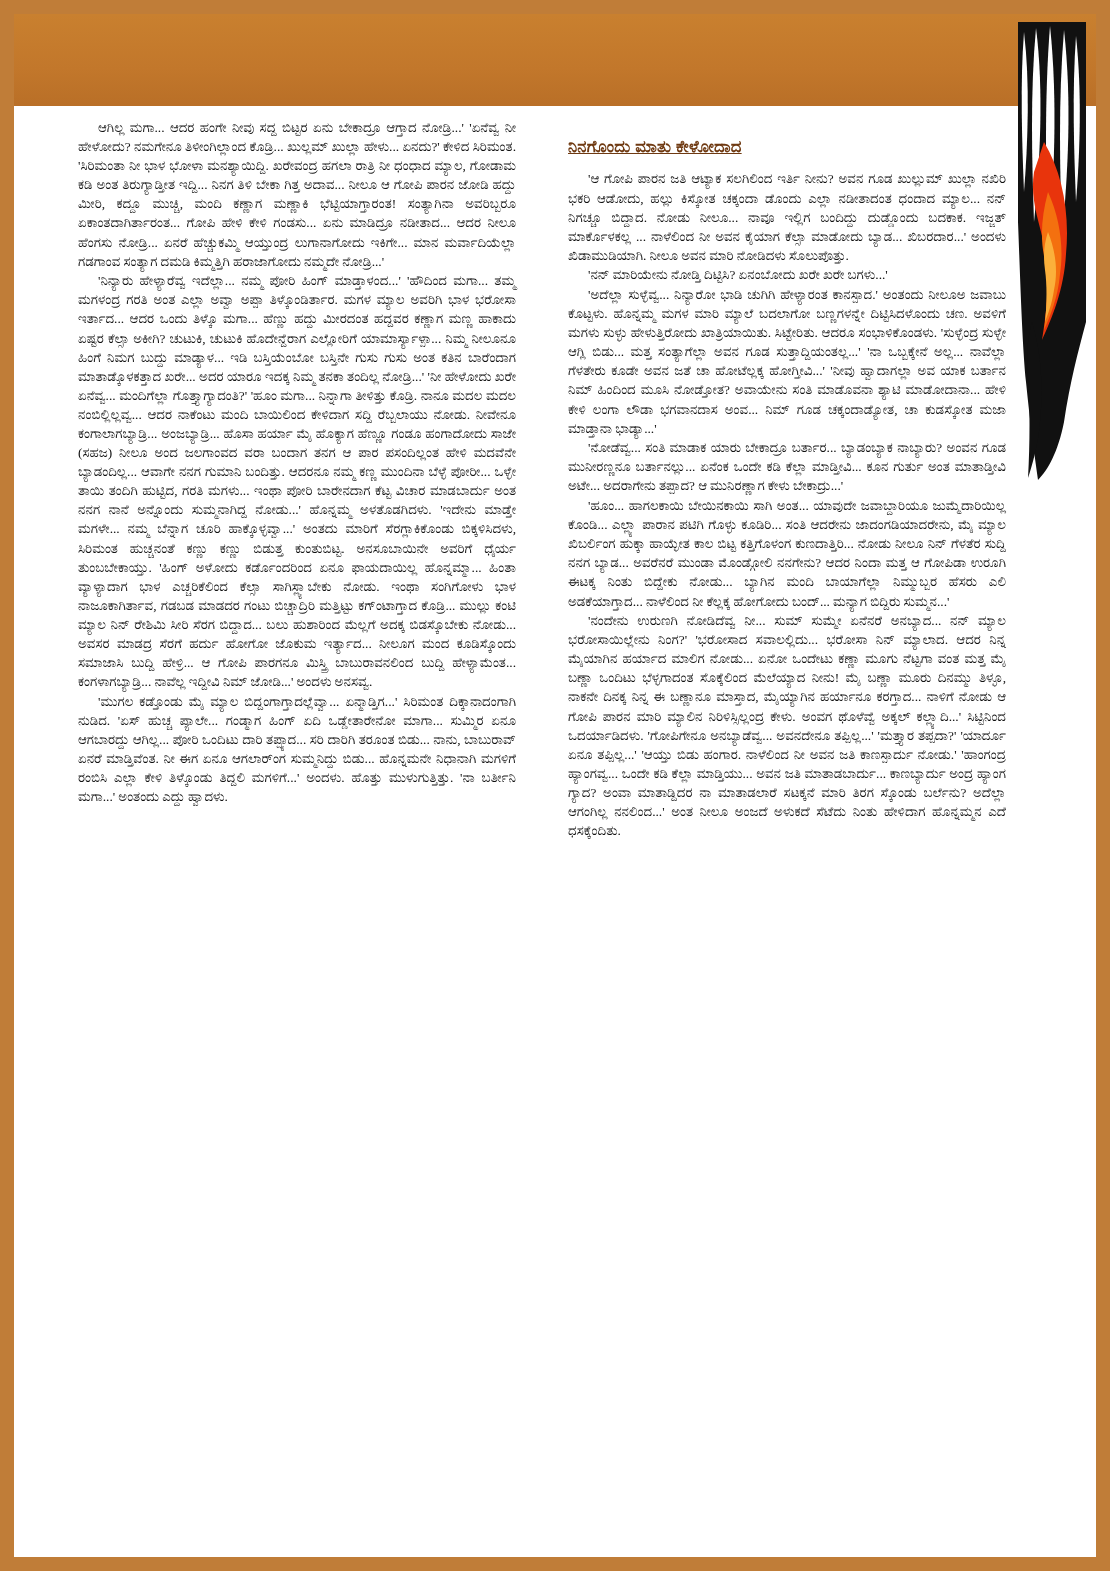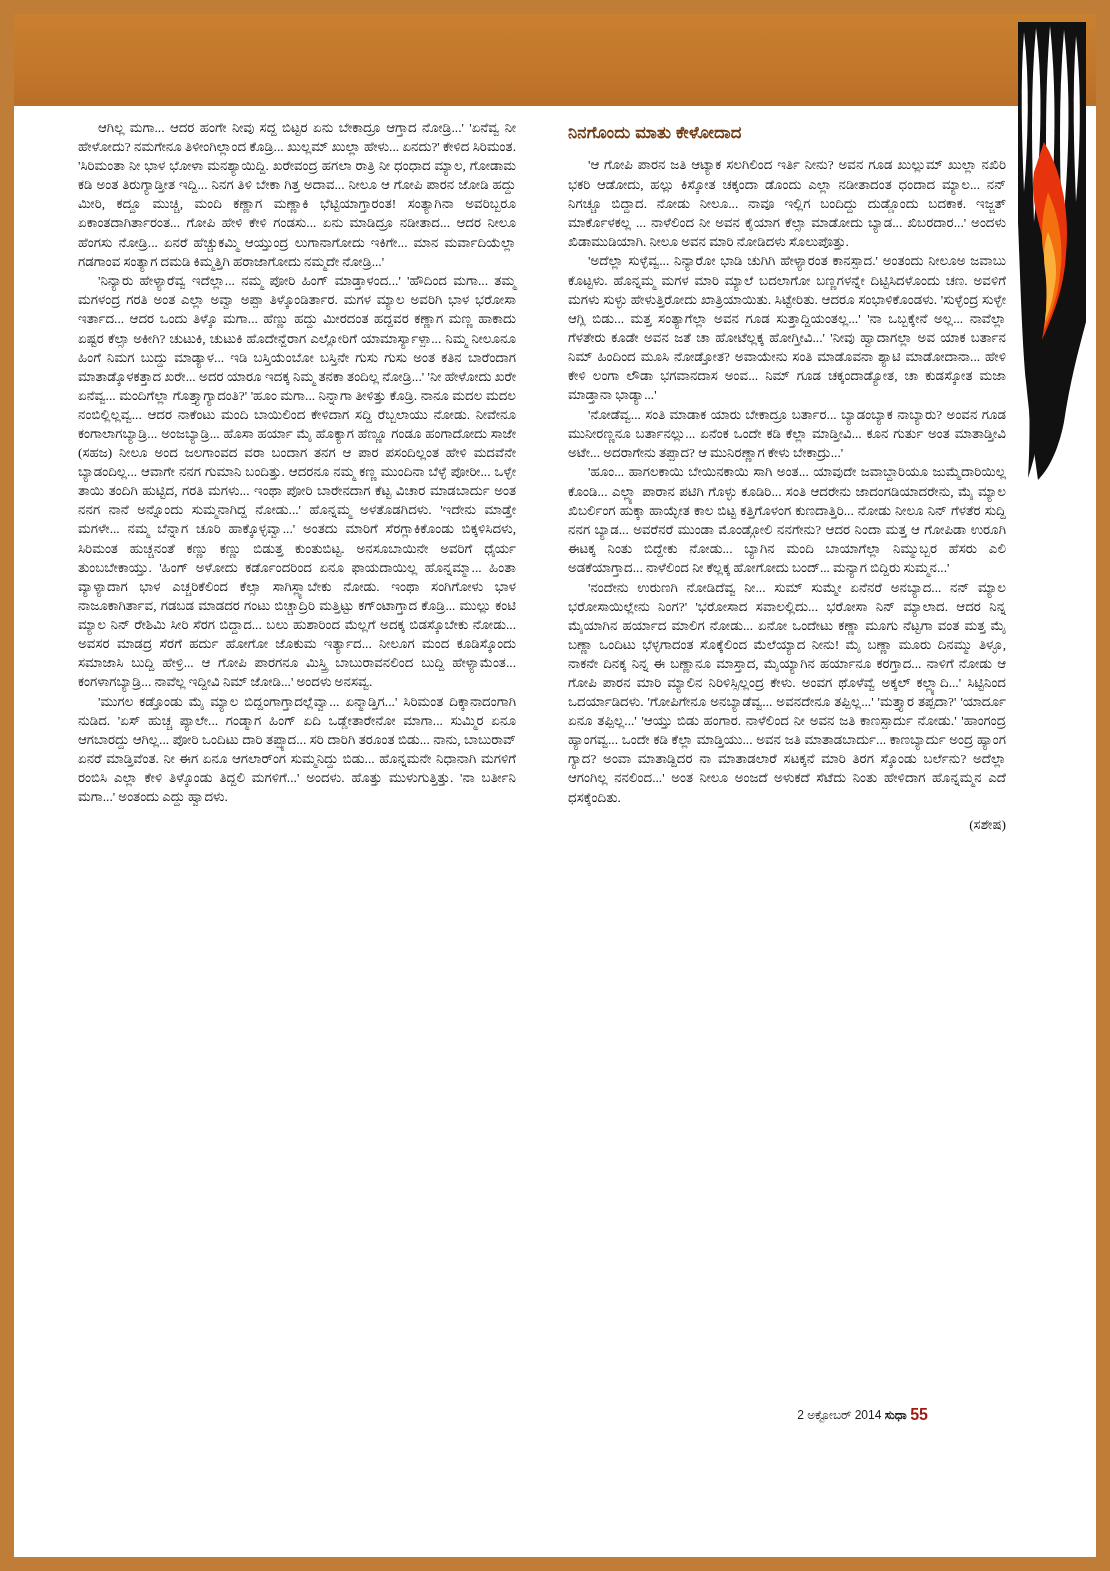--- a/index.html
+++ b/index.html
@@ -104,22 +104,23 @@
   }
   .col-left { left: 0; }
   .col-right { left: 490px; }
 
   .section-title {
     font-family: "Liberation Sans", sans-serif;
     font-size: 16.5px;
     font-weight: bold;
     color: #6f3a12;
     letter-spacing: .2px;
-    margin: 4px 0 12px 0;
+    margin: 18px 0 12px 0;
     line-height: 1.3;
+    text-decoration: underline;
   }
 
   p.body {
     margin: 0 0 0.5px 0;
     font-family: "Liberation Serif", serif;
     font-size: 13.4px;
     line-height: 19.1px;
     color: #111111;
     text-align: justify;
     text-indent: 20px;
@@ -192,30 +193,23 @@
 
     <div class="col col-left">
       <p class="body">ಆಗಿಲ್ಲ ಮಗಾ... ಆದರ ಹಂಗೇ ನೀವು ಸದ್ದ ಬಿಟ್ಟರ ಏನು ಬೇಕಾದ್ರೂ ಆಗ್ತಾದ ನೋಡ್ರಿ...' 'ಏನೆವ್ವ ನೀ ಹೇಳೋದು? ನಮಗೇನೂ ತಿಳೀಂಗಿಲ್ಲಾಂದ ಕೊಡ್ರಿ... ಖುಲ್ಲಮ್ ಖುಲ್ಲಾ ಹೇಳು... ಏನದು?' ಕೇಳಿದ ಸಿರಿಮಂತ. 'ಸಿರಿಮಂತಾ ನೀ ಭಾಳ ಭೋಳಾ ಮನಶ್ಯಾಯಿದ್ದಿ. ಖರೇವಂದ್ರ ಹಗಲಾ ರಾತ್ರಿ ನೀ ಧಂಧಾದ ಮ್ಯಾಲ, ಗೋಡಾಮ ಕಡಿ ಅಂತ ತಿರುಗ್ಯಾಡ್ತೀತ ಇದ್ದಿ... ನಿನಗ ತಿಳಿ ಬೇಕಾ ಗಿತ್ತ ಅದಾವ... ನೀಲೂ ಆ ಗೋಪಿ ಪಾರನ ಜೋಡಿ ಹದ್ದು ಮೀರಿ, ಕದ್ದೂ ಮುಚ್ಚಿ, ಮಂದಿ ಕಣ್ಣಾಗ ಮಣ್ಣಾಕಿ ಭೆಟ್ಟಿಯಾಗ್ತಾರಂತ! ಸಂತ್ಯಾಗಿನಾ ಅವರಿಬ್ಬರೂ ಏಕಾಂತದಾಗಿರ್ತಾರಂತ... ಗೋಪಿ ಹೇಳಿ ಕೇಳಿ ಗಂಡಸು... ಏನು ಮಾಡಿದ್ರೂ ನಡೀತಾದ... ಆದರ ನೀಲೂ ಹೆಂಗಸು ನೋಡ್ರಿ... ಏನರೆ ಹೆಚ್ಚುಕಮ್ಮಿ ಆಯ್ತುಂದ್ರ ಲುಗಾನಾಗೋದು ಇಕಿಗೇ... ಮಾನ ಮರ್ವಾದಿಯೆಲ್ಲಾ ಗಡಗಾಂವ ಸಂತ್ಯಾಗ ದಮಡಿ ಕಿಮ್ಮತ್ತಿಗಿ ಹರಾಜಾಗೋದು ನಮ್ಮದೇ ನೋಡ್ರಿ...'</p>
       <p class="body">'ನಿನ್ಯಾರು ಹೇಳ್ಯಾರೆವ್ವ ಇದೆಲ್ಲಾ... ನಮ್ಮ ಪೋರಿ ಹಿಂಗ್ ಮಾಡ್ತಾಳಂದ...' 'ಹೌದಿಂದ ಮಗಾ... ತಮ್ಮ ಮಗಳಂದ್ರ ಗರತಿ ಅಂತ ಎಲ್ಲಾ ಅವ್ವಾ ಅಪ್ಪಾ ತಿಳ್ಕೊಂಡಿರ್ತಾರ. ಮಗಳ ಮ್ಯಾಲ ಅವರಿಗಿ ಭಾಳ ಭರೋಸಾ ಇರ್ತಾದ... ಆದರ ಒಂದು ತಿಳ್ಕೊ ಮಗಾ... ಹೆಣ್ಣು ಹದ್ದು ಮೀರದಂತ ಹದ್ದವರ ಕಣ್ಣಾಗ ಮಣ್ಣ ಹಾಕಾದು ಏಷ್ಟರ ಕೆಲ್ಸಾ ಅಕೀಗಿ? ಚುಟುಕಿ, ಚುಟುಕಿ ಹೊದೇನ್ದೆರಾಗ ಎಲ್ಲೋರಿಗೆ ಯಾಮಾರ್ಸ್ಯಾಳ್ಪಾ... ನಿಮ್ಮ ನೀಲೂನೂ ಹಿಂಗೆ ನಿಮಗ ಬುದ್ದು ಮಾಡ್ಯಾಳ... ಇಡಿ ಬಸ್ತಿಯೆಂಬೋ ಬಸ್ತಿನೇ ಗುಸು ಗುಸು ಅಂತ ಕತಿನ ಬಾರೆಂದಾಗ ಮಾತಾಡ್ಕೊಳಕತ್ತಾದ ಖರೇ... ಅದರ ಯಾರೂ ಇದಕ್ಕ ನಿಮ್ಮ ತನಕಾ ತಂದಿಲ್ಲ ನೋಡ್ರಿ...' 'ನೀ ಹೇಳೋದು ಖರೇ ಏನೆವ್ವ... ಮಂದಿಗೆಲ್ಲಾ ಗೊತ್ತ್ಯಾಗ್ಯಾದಂತಿ?' 'ಹೂಂ ಮಗಾ... ನಿನ್ನಾಗಾ ತೀಳಿತ್ತು ಕೊಡ್ರಿ. ನಾನೂ ಮದಲ ಮದಲ ನಂಬಿಲ್ಲಿಲ್ಲವ್ವ... ಆದರ ನಾಕೆಂಟು ಮಂದಿ ಬಾಯಿಲಿಂದ ಕೇಳಿದಾಗ ಸದ್ದಿ ರೆಬ್ಬಲಾಯು ನೋಡು. ನೀವೇನೂ ಕಂಗಾಲಾಗಬ್ಯಾಡ್ರಿ... ಅಂಜಬ್ಯಾಡ್ರಿ... ಹೊಸಾ ಹರ್ಯಾ ಮೈ ಹೊಕ್ಯಾಗ ಹೆಣ್ಣೂ ಗಂಡೂ ಹಂಗಾದೋದು ಸಾಜೇ (ಸಹಜ) ನೀಲೂ ಅಂದ ಜಲಗಾಂವದ ವರಾ ಬಂದಾಗ ತನಗ ಆ ಪಾರ ಪಸಂದಿಲ್ಲಂತ ಹೇಳಿ ಮದವೆನೇ ಬ್ಯಾಡಂದಿಲ್ಲ... ಆವಾಗೇ ನನಗ ಗುಮಾನಿ ಬಂದಿತ್ತು. ಆದರನೂ ನಮ್ಮ ಕಣ್ಣ ಮುಂದಿನಾ ಬೆಳ್ಳೆ ಪೋರೀ... ಒಳ್ಳೇ ತಾಯಿ ತಂದಿಗಿ ಹುಟ್ಟಿದ, ಗರತಿ ಮಗಳು... ಇಂಥಾ ಪೋರಿ ಬಾರೇನದಾಗ ಕೆಟ್ಟ ವಿಚಾರ ಮಾಡಬಾರ್ದು ಅಂತ ನನಗ ನಾನೆ ಅನ್ನೊಂದು ಸುಮ್ಮನಾಗಿದ್ದ ನೋಡು...' ಹೊನ್ನಮ್ಮ ಅಳತೊಡಗಿದಳು. 'ಇದೇನು ಮಾಡ್ತೇ ಮಗಳೇ... ನಮ್ಮ ಬೆನ್ನಾಗ ಚೂರಿ ಹಾಕ್ಕೊಳ್ಳವ್ವಾ...' ಅಂತದು ಮಾರಿಗೆ ಸೆರಗ್ಲಾಕಿಕೊಂಡು ಬಿಕ್ಕಳಿಸಿದಳು, ಸಿರಿಮಂತ ಹುಚ್ಚನಂತೆ ಕಣ್ಣು ಕಣ್ಣು ಬಿಡುತ್ತ ಕುಂತುಬಿಟ್ಟ. ಅನಸೂಬಾಯಿನೇ ಅವರಿಗೆ ಧೈರ್ಯ ತುಂಬಬೇಕಾಯ್ತು. 'ಹಿಂಗ್ ಅಳೋದು ಕರ್ಡೊಂದರಿಂದ ಏನೂ ಫಾಯದಾಯಿಲ್ಲ ಹೊನ್ನಮ್ಮಾ... ಹಿಂತಾ ವ್ಯಾಳ್ಯಾದಾಗ ಭಾಳ ಎಚ್ಚರಿಕೆಲಿಂದ ಕೆಲ್ಸಾ ಸಾಗಿಸ್ಲ್ಯಾಬೇಕು ನೋಡು. ಇಂಥಾ ಸಂಗಿಗೋಳು ಭಾಳ ನಾಜೂಕಾಗಿರ್ತಾವ, ಗಡಬಡ ಮಾಡದರ ಗಂಟು ಬಿಚ್ಚಾದ್ರಿರಿ ಮತ್ತಿಟ್ಟು ಕಗ್ಂಟಾಗ್ತಾದ ಕೊಡ್ರಿ... ಮುಲ್ಲು ಕಂಟಿ ಮ್ಯಾಲ ನಿನ್ ರೇಶಿಮಿ ಸೀರಿ ಸೆರಗ ಬಿದ್ದಾದ... ಬಲು ಹುಶಾರಿಂದ ಮೆಲ್ಲಗೆ ಅದಕ್ಕ ಬಿಡಸ್ಕೊಬೇಕು ನೋಡು... ಅವಸರ ಮಾಡದ್ರ ಸೆರಗೆ ಹರ್ದು ಹೋಗೋ ಜೊಕುಮ ಇರ್ತ್ಯಾದ... ನೀಲೂಗ ಮಂದ ಕೂಡಿಸ್ಕೊಂದು ಸಮಾಜಾಸಿ ಬುದ್ದಿ ಹೇಳ್ರಿ... ಆ ಗೋಪಿ ಪಾರಗನೂ ಮಿಸ್ತ್ರಿ ಬಾಬುರಾವನಲಿಂದ ಬುದ್ದಿ ಹೇಳ್ಯಾಮೆಂತ... ಕಂಗಳಾಗಬ್ಯಾಡ್ರಿ... ನಾವೆಲ್ಲ ಇದ್ದೀವಿ ನಿಮ್ ಜೋಡಿ...' ಅಂದಳು ಅನಸವ್ವ.</p>
       <p class="body">'ಮುಗಲ ಕಡ್ತೊಂಡು ಮೈ ಮ್ಯಾಲ ಬಿದ್ದಂಗಾಗ್ತಾದಲ್ಲೆವ್ವಾ... ಏನ್ಮಾಡ್ತಿಗ...' ಸಿರಿಮಂತ ದಿಕ್ಕಾನಾದಂಗಾಗಿ ನುಡಿದ. 'ಏಸ್ ಹುಚ್ಚ ಪ್ಯಾಲೇ... ಗಂಡ್ಮಾಗ ಹಿಂಗ್ ಏದಿ ಒಡ್ಡೇತಾರೇನೋ ಮಾಗಾ... ಸುಮ್ಮಿರ ಏನೂ ಆಗಬಾರದ್ದು ಆಗಿಲ್ಲ... ಪೋರಿ ಒಂದಿಟು ದಾರಿ ತಪ್ಪ್ಯಾದ... ಸರಿ ದಾರಿಗಿ ತರೂಂತ ಬಿಡು... ನಾನು, ಬಾಬುರಾವ್ ಏನರೆ ಮಾಡ್ತಿವೆಂತ. ನೀ ಈಗ ಏನೂ ಆಗಲಾರ್ಂಗ ಸುಮ್ಮನಿದ್ದು ಬಿಡು... ಹೊನ್ನಮನೇ ನಿಧಾನಾಗಿ ಮಗಳಿಗೆ ರಂಬಿಸಿ ಎಲ್ಲಾ ಕೇಳಿ ತಿಳ್ಕೊಂಡು ತಿದ್ದಲಿ ಮಗಳಿಗೆ...' ಅಂದಳು. ಹೊತ್ತು ಮುಳುಗುತ್ತಿತ್ತು. 'ನಾ ಬರ್ತೀನಿ ಮಗಾ...' ಅಂತಂದು ಎದ್ದು ಹ್ವಾದಳು.</p>
     </div>
 
     <div class="col col-right">
       <h2 class="section-title">ನಿನಗೊಂದು ಮಾತು ಕೇಳೋದಾದ</h2>
       <p class="body">'ಆ ಗೋಪಿ ಪಾರನ ಜತಿ ಆಟ್ಯಾಕ ಸಲಗಿಲಿಂದ ಇರ್ತಿ ನೀನು? ಅವನ ಗೂಡ ಖುಲ್ಲುಮ್ ಖುಲ್ಲಾ ನಖಿರಿ ಭಕರಿ ಆಡೋದು, ಹಲ್ಲು ಕಿಸ್ಕೋತ ಚಕ್ಕಂದಾ ಡೊಂದು ಎಲ್ಲಾ ನಡೀತಾದಂತ ಧಂದಾದ ಮ್ಯಾಲ... ನನ್ ನಿಗಚ್ಚೂ ಬಿದ್ದಾದ. ನೋಡು ನೀಲೂ... ನಾವೂ ಇಲ್ಲಿಗ ಬಂದಿದ್ದು ದುಡ್ಡೊಂದು ಬದಕಾಕ. ಇಜ್ಜತ್ ಮಾರ್ಕೊಳಕಲ್ಲ ... ನಾಳೆಲಿಂದ ನೀ ಅವನ ಕೈಯಾಗ ಕೆಲ್ಸಾ ಮಾಡೋದು ಬ್ಯಾಡ... ಖಿಬರದಾರ...' ಅಂದಳು ಖಿಡಾಮುಡಿಯಾಗಿ. ನೀಲೂ ಅವನ ಮಾರಿ ನೋಡಿದಳು ಸೊಲುಪೊತ್ತು.</p>
+      <p class="body">'ನನ್ ಮಾರಿಯೇನು ನೋಡ್ತಿ ದಿಟ್ಟಿಸಿ? ಏನಂಬೋದು ಖರೇ ಖರೇ ಬಗಳು...'</p>
       <p class="body">'ಅದೆಲ್ಲಾ ಸುಳ್ಳೆವ್ವ... ನಿನ್ಯಾರೋ ಭಾಡಿ ಚುಗಿಗಿ ಹೇಳ್ಯಾರಂತ ಕಾನಸ್ಪಾದ.' ಅಂತಂದು ನೀಲೂಅ ಜವಾಬು ಕೊಟ್ಟಳು. ಹೊನ್ನಮ್ಮ ಮಗಳ ಮಾರಿ ಮ್ಯಾಲೆ ಬದಲಾಗೋ ಬಣ್ಣಗಳನ್ನೇ ದಿಟ್ಟಿಸಿದಳೊಂದು ಚಣ. ಅವಳಿಗೆ ಮಗಳು ಸುಳ್ಳು ಹೇಳುತ್ತಿರೋದು ಖಾತ್ರಿಯಾಯಿತು. ಸಿಟ್ಟೇರಿತು. ಆದರೂ ಸಂಭಾಳಿಕೊಂಡಳು. 'ಸುಳ್ಳೆಂದ್ರ ಸುಳ್ಳೇ ಆಗ್ಲಿ ಬಿಡು... ಮತ್ತ ಸಂತ್ಯಾಗೆಲ್ಲಾ ಅವನ ಗೂಡ ಸುತ್ತಾದ್ದಿಯಂತಲ್ಲ...' 'ನಾ ಒಬ್ಬಕ್ಕೇನೆ ಅಲ್ಲ... ನಾವೆಲ್ಲಾ ಗೆಳತೇರು ಕೂಡೇ ಅವನ ಜತೆ ಚಾ ಹೋಟೆಲ್ಲಕ್ಕ ಹೋಗ್ತೀವಿ...' 'ನೀವು ಹ್ವಾದಾಗಲ್ಲಾ ಅವ ಯಾಕ ಬರ್ತಾನ ನಿಮ್ ಹಿಂದಿಂದ ಮೂಸಿ ನೋಡ್ತೋತ? ಅವಾಯೇನು ಸಂತಿ ಮಾಡೊವನಾ ಶ್ಯಾಟಿ ಮಾಡೋದಾನಾ... ಹೇಳಿ ಕೇಳಿ ಲಂಗಾ ಲೌಡಾ ಭಗವಾನದಾಸ ಅಂವ... ನಿಮ್ ಗೂಡ ಚಕ್ಕಂದಾಡ್ಯೋತ, ಚಾ ಕುಡಸ್ಕೋತ ಮಜಾ ಮಾಡ್ತಾನಾ ಭಾಡ್ಯಾ...'</p>
       <p class="body">'ನೋಡೆವ್ವ... ಸಂತಿ ಮಾಡಾಕ ಯಾರು ಬೇಕಾದ್ರೂ ಬರ್ತಾರ... ಬ್ಯಾಡಂಬ್ಯಾಕ ನಾಬ್ಯಾರು? ಅಂವನ ಗೂಡ ಮುನೀರಣ್ಣನೂ ಬರ್ತಾನಲ್ಲು... ಏನೆಂಕ ಒಂದೇ ಕಡಿ ಕೆಲ್ಲಾ ಮಾಡ್ತೀವಿ... ಕೂನ ಗುರ್ತು ಅಂತ ಮಾತಾಡ್ತೀವಿ ಅಟೇ... ಅದರಾಗೇನು ತಪ್ಪಾದ? ಆ ಮುನಿರಣ್ಣಾಗ ಕೇಳು ಬೇಕಾದ್ರು...'</p>
       <p class="body">'ಹೂಂ... ಹಾಗಲಕಾಯಿ ಬೇಯಿನಕಾಯಿ ಸಾಗಿ ಅಂತ... ಯಾವುದೇ ಜವಾಬ್ದಾರಿಯೂ ಜುಮ್ಮೆದಾರಿಯಿಲ್ಲ ಕೊಂಡಿ... ಎಲ್ಲ್ಯಾ ಪಾರಾನ ಪಟಿಗಿ ಗೊಳ್ಳು ಕೂಡಿರಿ... ಸಂತಿ ಆದರೇನು ಜಾದಂಗಡಿಯಾದರೇನು, ಮೈ ಮ್ಯಾಲ ಖಿಬರ್ಲಿಂಗ ಹುಕ್ಕಾ ಹಾಯ್ಳೇತ ಕಾಲ ಬಿಟ್ಟ ಕತ್ತಿಗೊಳಂಗ ಕುಣದಾತ್ತಿರಿ... ನೋಡು ನೀಲೂ ನಿನ್ ಗೆಳತೆರ ಸುದ್ದಿ ನನಗ ಬ್ಯಾಡ... ಅವರೆನರೆ ಮುಂಡಾ ಮೊಂಡ್ಗೋಲಿ ನನಗೇನು? ಆದರ ನಿಂದಾ ಮತ್ತ ಆ ಗೋಪಿಡಾ ಉರೂಗಿ ಈಟಕ್ಕ ನಿಂತು ಬಿದ್ದೇಕು ನೋಡು... ಬ್ಯಾಗಿನ ಮಂದಿ ಬಾಯಾಗೆಲ್ಲಾ ನಿಮ್ಮುಬ್ಬರ ಹೆಸರು ಎಲಿ ಅಡಕೆಯಾಗ್ತಾದ... ನಾಳೆಲಿಂದ ನೀ ಕೆಲ್ಲಕ್ಕ ಹೋಗೋದು ಬಂದ್... ಮನ್ಯಾಗ ಬಿದ್ದಿರು ಸುಮ್ಮನ...'</p>
       <p class="body">'ನಂದೇನು ಉರುಣಗಿ ನೋಡಿದೆವ್ವ ನೀ... ಸುಮ್ ಸುಮ್ಮೇ ಏನೆನರೆ ಅನಬ್ಯಾದ... ನನ್ ಮ್ಯಾಲ ಭರೋಸಾಯಿಲ್ಲೇನು ನಿಂಗ?' 'ಭರೋಸಾದ ಸವಾಲಲ್ಲಿದು... ಭರೋಸಾ ನಿನ್ ಮ್ಯಾಲಾದ. ಆದರ ನಿನ್ನ ಮೈಯಾಗಿನ ಹರ್ಯಾದ ಮಾಲಿಗ ನೋಡು... ಏನೋ ಒಂದೇಟು ಕಣ್ಣಾ ಮೂಗು ನೆಟ್ಟಗಾ ವಂತ ಮತ್ತ ಮೈ ಬಣ್ಣಾ ಒಂದಿಟು ಭೆಳ್ಳಗಾದಂತ ಸೊಕ್ಕೆಲಿಂದ ಮೆಲೆಯ್ಯಾದ ನೀನು! ಮೈ ಬಣ್ಣಾ ಮೂರು ದಿನಮ್ಮು ತಿಳ್ಳೂ, ನಾಕನೇ ದಿನಕ್ಕ ನಿನ್ನ ಈ ಬಣ್ಣಾನೂ ಮಾಸ್ತಾದ, ಮೈಯ್ಯಾಗಿನ ಹರ್ಯಾನೂ ಕರಗ್ತಾದ... ನಾಳಿಗೆ ನೋಡು ಆ ಗೋಪಿ ಪಾರನ ಮಾರಿ ಮ್ಯಾಲಿನ ನಿರಿಳಿಸ್ಸಿಲ್ಲಂದ್ರ ಕೇಳು. ಅಂವಗ ಥೊಳೆವ್ವೆ ಅಕ್ಕಲ್ ಕಲ್ಲ್ಯಾದಿ...' ಸಿಟ್ಟಿನಿಂದ ಒದರ್ಯಾಡಿದಳು. 'ಗೋಪಿಗೇನೂ ಅನಬ್ಯಾಡೆವ್ವ... ಅವನದೇನೂ ತಪ್ಪಿಲ್ಲ...' 'ಮತ್ತ್ಯಾರ ತಪ್ಪದಾ?' 'ಯಾರ್ದೂ ಏನೂ ತಪ್ಪಿಲ್ಲ...' 'ಆಯ್ತು ಬಿಡು ಹಂಗಾರ. ನಾಳೆಲಿಂದ ನೀ ಅವನ ಜತಿ ಕಾಣಸ್ಪಾರ್ದು ನೋಡು.' 'ಹಾಂಗಂದ್ರ ಹ್ಯಾಂಗವ್ವ... ಒಂದೇ ಕಡಿ ಕೆಲ್ಲಾ ಮಾಡ್ತಿಯು... ಅವನ ಜತಿ ಮಾತಾಡಬಾರ್ದು... ಕಾಣಬ್ಯಾರ್ದು ಅಂದ್ರ ಹ್ಯಾಂಗ ಗ್ಯಾದ? ಅಂವಾ ಮಾತಾಡ್ದಿದರ ನಾ ಮಾತಾಡಲಾರೆ ಸಟಕ್ಕನೆ ಮಾರಿ ತಿರಗ ಸ್ಕೊಂಡು ಬರ್ಲೆನು? ಅದೆಲ್ಲಾ ಆಗಂಗಿಲ್ಲ ನನಲಿಂದ...' ಅಂತ ನೀಲೂ ಅಂಜದೆ ಅಳುಕದೆ ಸೆಟೆದು ನಿಂತು ಹೇಳಿದಾಗ ಹೊನ್ನಮ್ಮನ ಎದೆ ಧಸಕ್ಕೆಂದಿತು.</p>
-      <div class="signoff">(ಸಶೇಷ)</div>
     </div>
 
   </div>
 
-  <div class="folio">
-    <span>2</span>
-    <span>ಅಕ್ಟೋಬರ್</span>
-    <span>2014</span>
-    <span class="mag">ಸುಧಾ</span>
-    <span class="pg">55</span>
-  </div>
 
 </div>
 
 </body></html>

